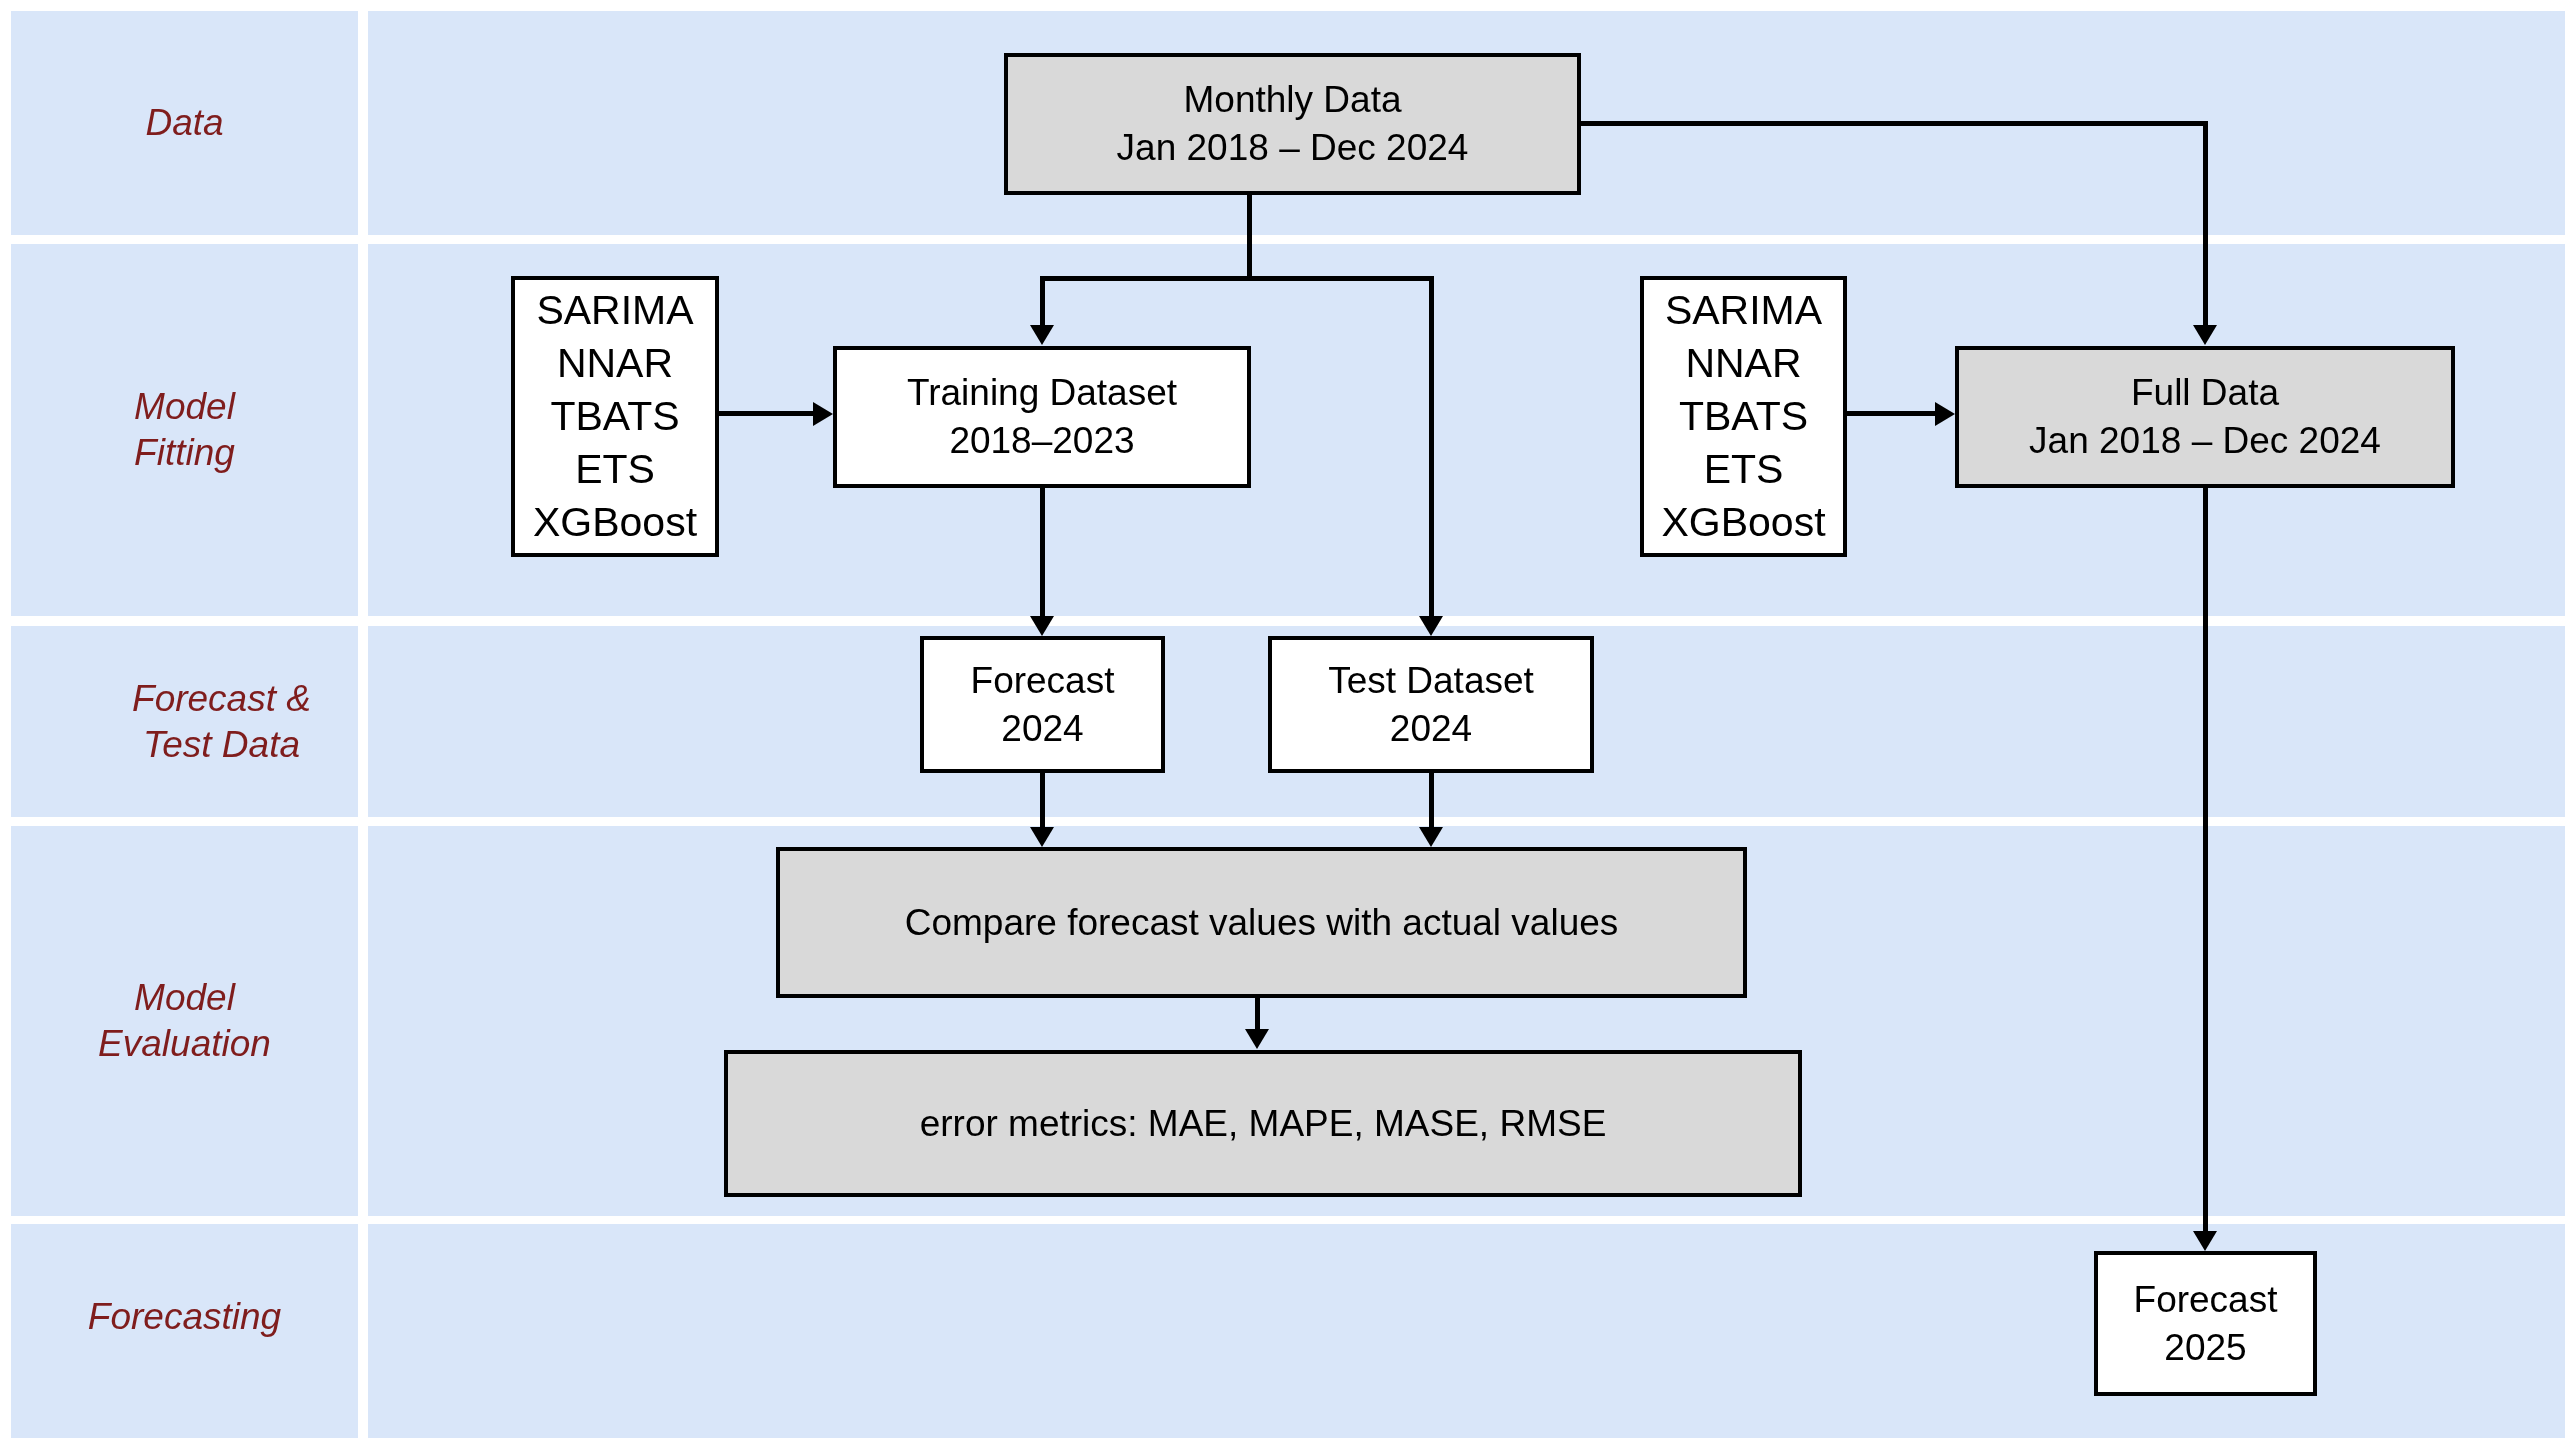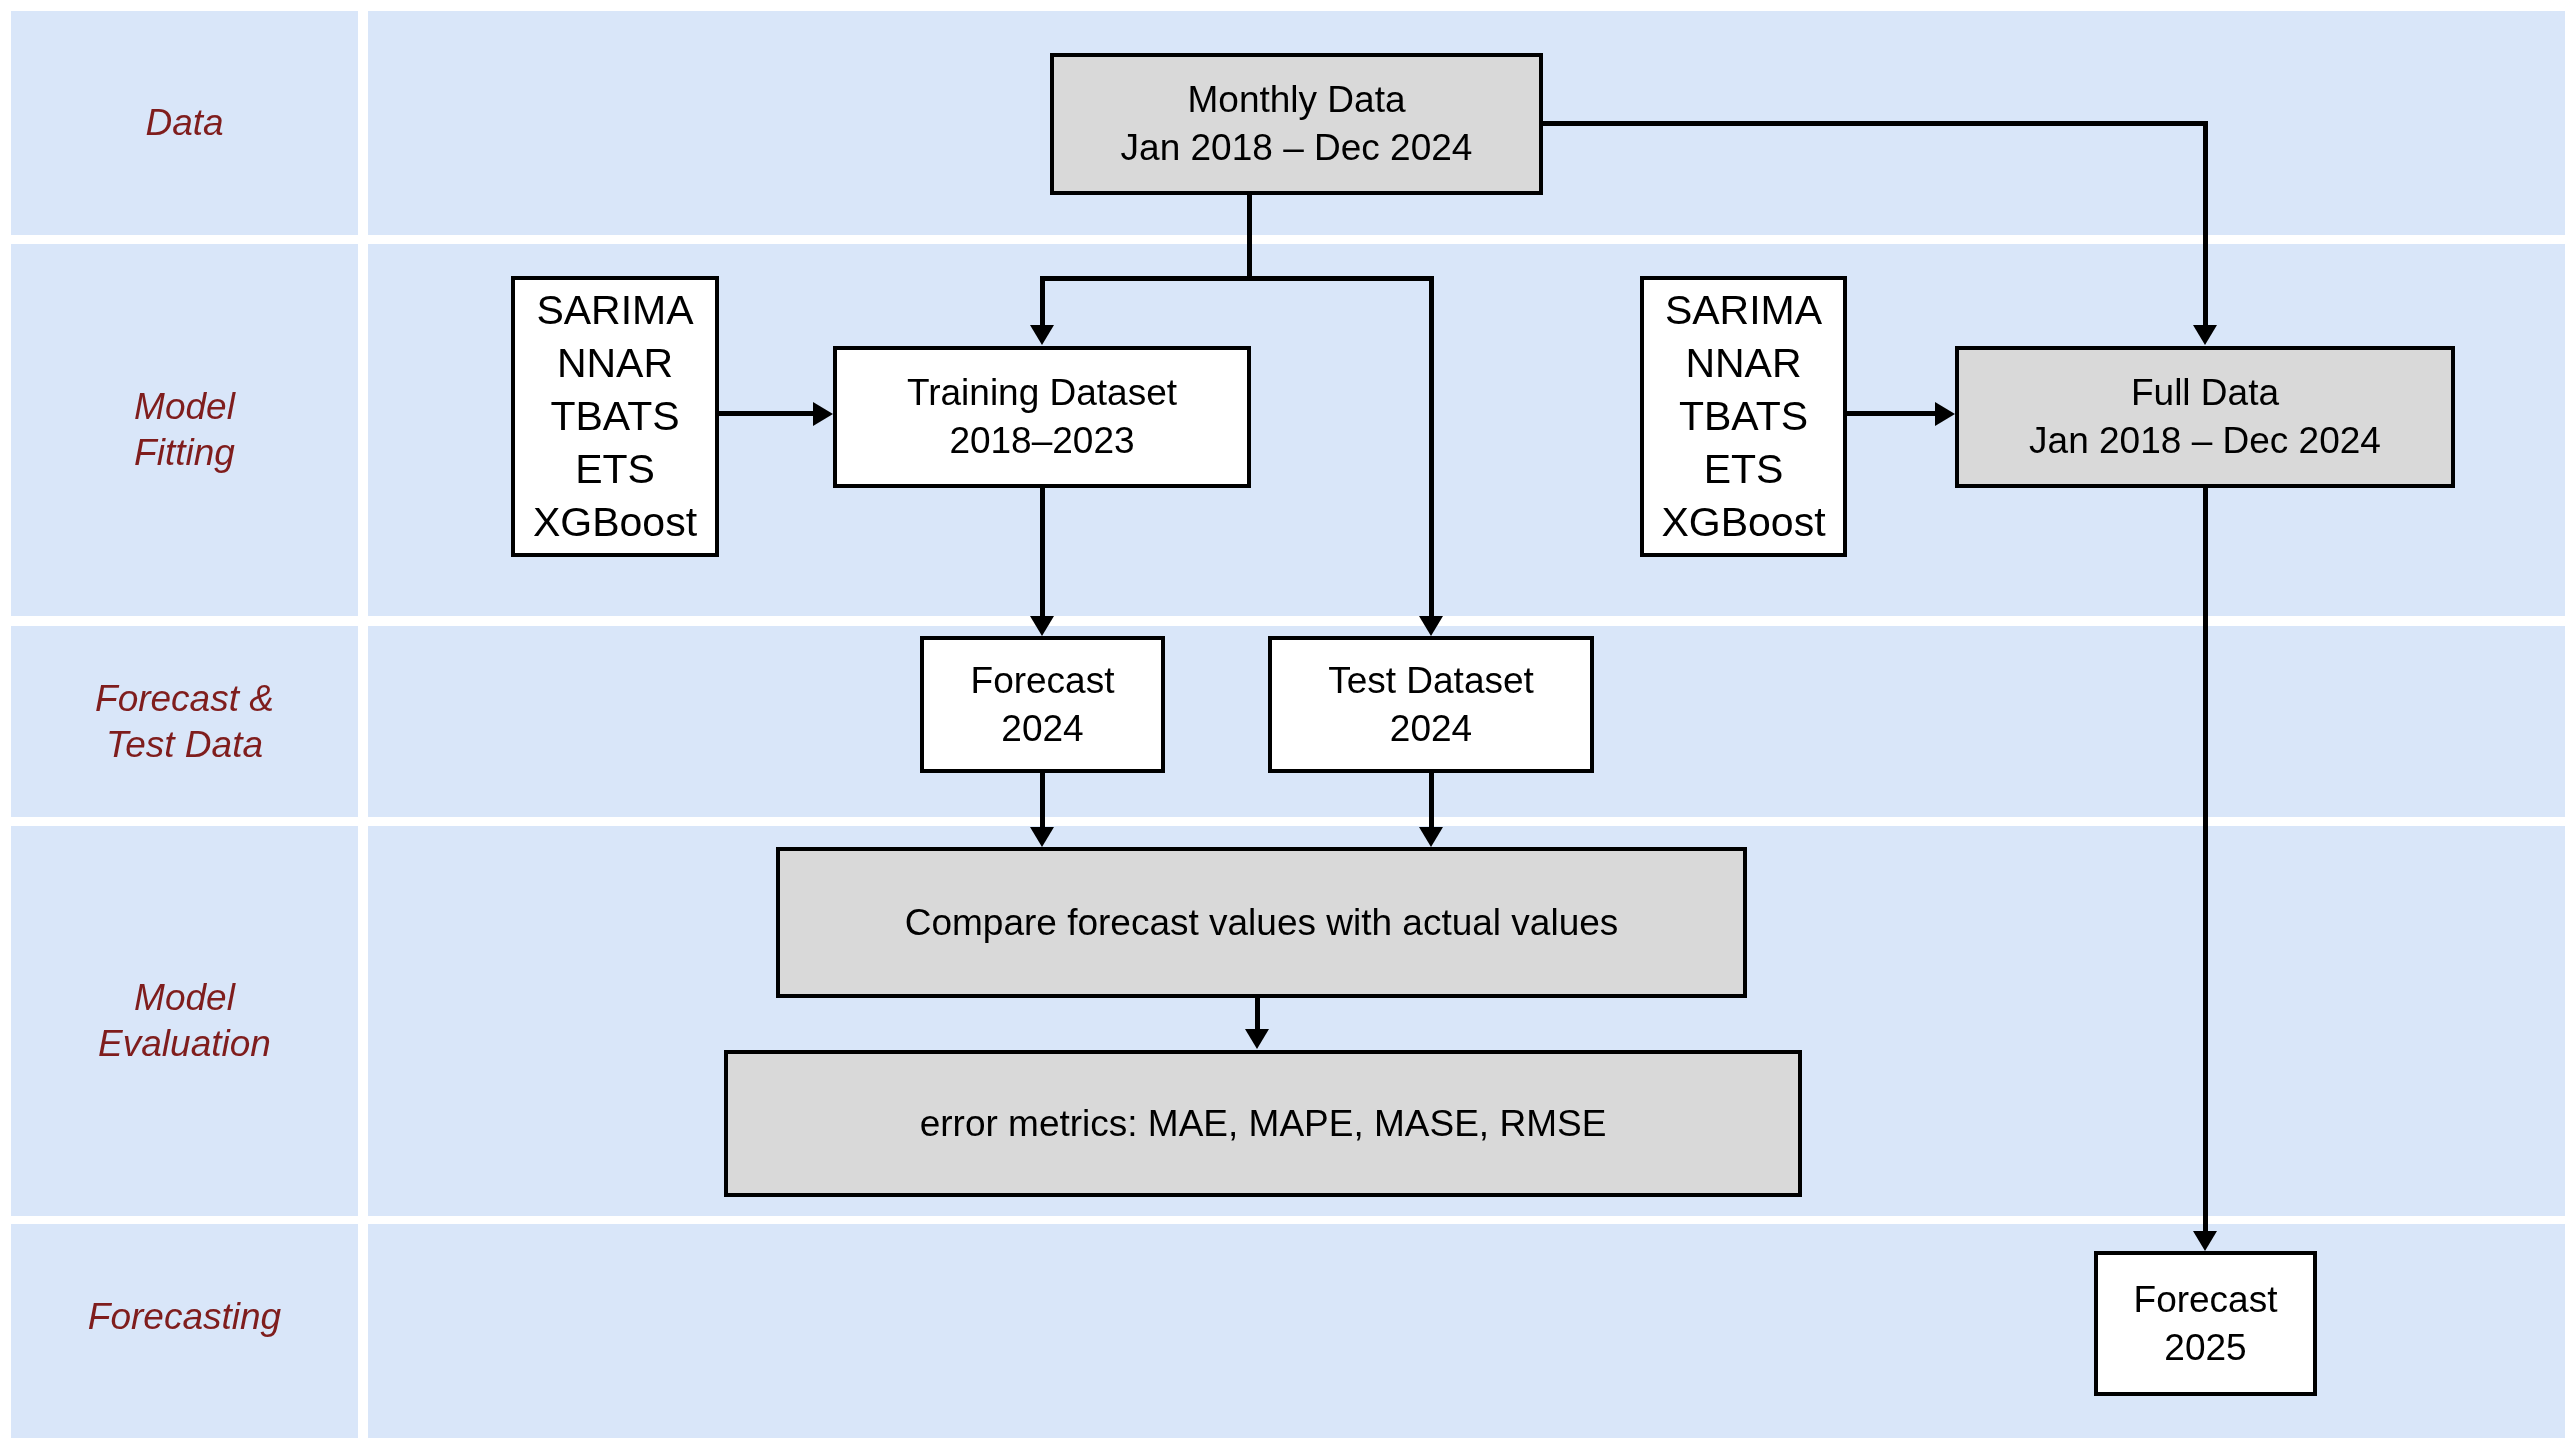--- a/index.html
+++ b/index.html
@@ -81,21 +81,21 @@
   <div class="cell" style="left:368px; top:826px; width:2197px; height:390px;"></div>
   <div class="cell" style="left:368px; top:1224px; width:2197px; height:214px;"></div>
 
   <div class="row-label" style="left:11px; top:11px; width:347px; height:224px;">
     <span>Data</span>
   </div>
   <div class="row-label" style="left:11px; top:244px; width:347px; height:372px;">
     <span>Model</span>
     <span>Fitting</span>
   </div>
-  <div class="row-label" style="left:11px; top:626px; width:347px; height:191px;">
+  <div class="row-label" style="left:11px; top:626px; width:347px; height:191px;padding-left:37px;">
     <span>Forecast &amp;</span>
     <span>Test Data</span>
   </div>
   <div class="row-label" style="left:11px; top:826px; width:347px; height:390px;">
     <span>Model</span>
     <span>Evaluation</span>
   </div>
   <div class="row-label" style="left:11px; top:1224px; width:347px; height:186px;">
     <span>Forecasting</span>
   </div>
@@ -127,21 +127,21 @@
 
   <div class="line" style="left:1429px; top:769px; width:4.8px; height:61px;"></div>
   <div class="arrow-down" style="left:1419px; top:827px;"></div>
 
   <div class="line" style="left:1255px; top:994px; width:4.8px; height:39px;"></div>
   <div class="arrow-down" style="left:1245px; top:1029px;"></div>
 
   <div class="line" style="left:2203px; top:483px; width:4.8px; height:751px;"></div>
   <div class="arrow-down" style="left:2193px; top:1231px;"></div>
 
-  <div class="box gray" style="left:1050px; top:53px; width:493px; height:142px;text-align:right;">
+  <div class="box gray" style="left:1004px; top:53px; width:577px; height:142px;text-align:right;">
     <span>Monthly Data</span>
     <span>Jan 2018 – Dec 2024</span>
   </div>
 
   <div class="box white models" style="left:511px; top:276px; width:208px; height:281px;">
     <span>SARIMA</span>
     <span>NNAR</span>
     <span>TBATS</span>
     <span>ETS</span>
     <span>XGBoost</span>

